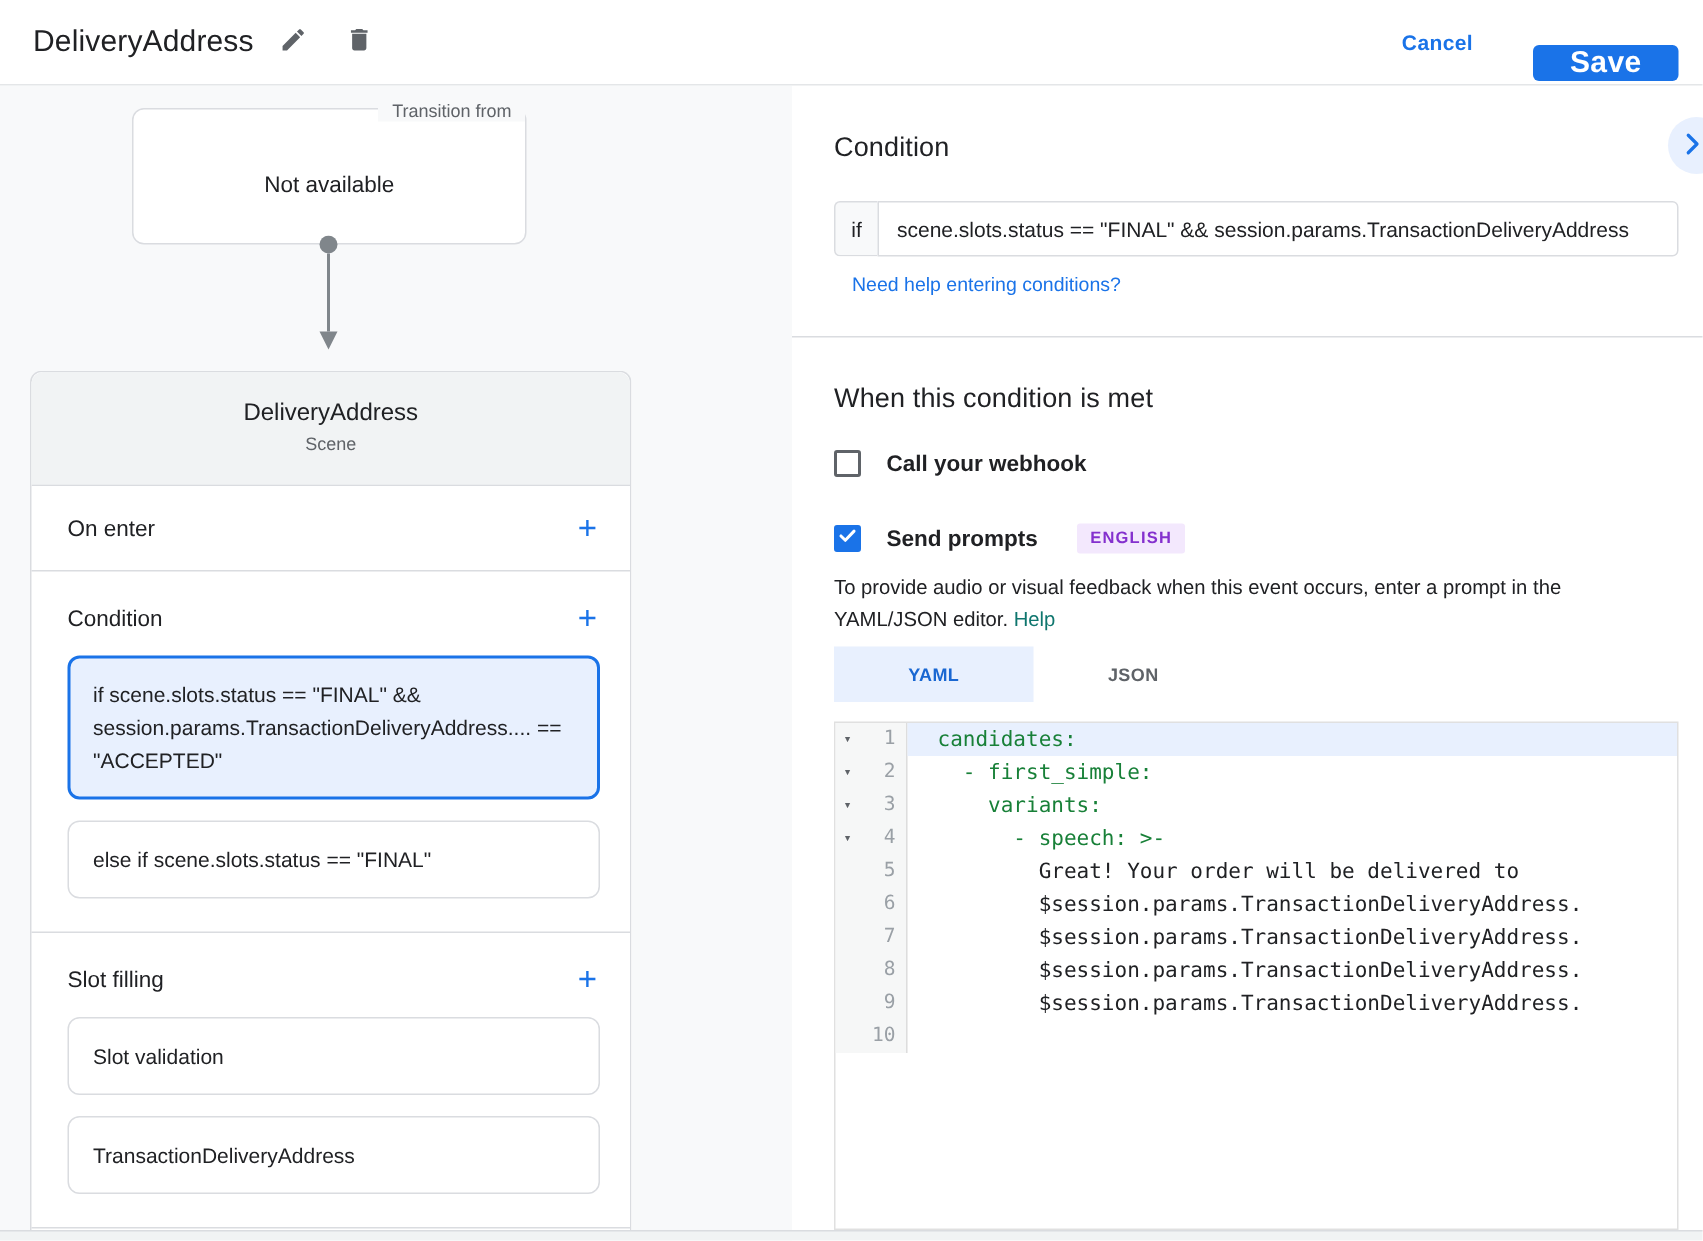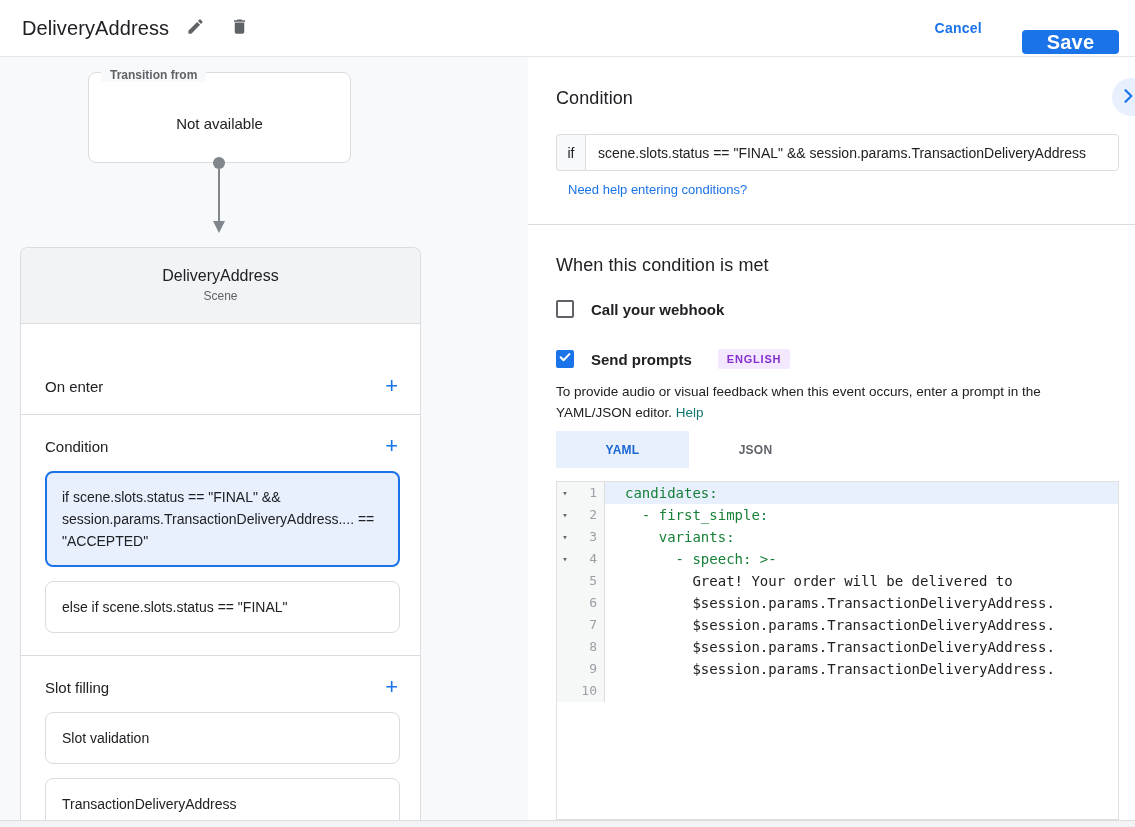--- a/index.html
+++ b/index.html
@@ -18,37 +18,37 @@
     font-weight:bold; letter-spacing:.25px; cursor:pointer; margin-right:40px; }
   .save-btn { background:#1a73e8; color:#fff; border:none; border-radius:4px;
     font-size:20px; font-weight:bold; letter-spacing:.25px; width:97px; height:24px;
     margin-right:16px; cursor:pointer;margin-top:28px; }
 
   
   .canvas { position:absolute; left:0; top:57px; width:528px; bottom:0; background:#f8f9fa; }
 
   .tfrom-box { position:absolute; left:88px; top:15px; width:263px; height:91px;
     background:#fff; border:1px solid #dadce0; border-radius:8px; }
-  .legend { position:absolute; top:-8px; left:12px; right:0; text-align:left;font-weight:bold; }
+  .legend { position:absolute; top:-8px; left:0; right:0; text-align:right; }
   .legend span { font-size:12px; color:#5f6368; padding:0 9px; }
   .legend-from span { background:#f8f9fa; }
   .legend-to span { background:#f2f3f5; }
   .tfrom-value { text-align:center; margin-top:42px; font-size:15px; color:#202124; }
 
   .connector { position:absolute; left:209px; top:100px; }
 
   .scene-card { position:absolute; left:20px; top:190px; width:401px; height:574px;
     background:#fff; border:1px solid #dadce0; border-bottom:none; border-radius:8px 8px 0 0; }
   .scene-head { position:relative; height:76px; background:#f1f3f4;
     border-bottom:1px solid #dadce0; border-radius:8px 8px 0 0; text-align:center; }
   .scene-title { padding-top:19px; font-size:16px; color:#202124; }
   .scene-sub { margin-top:4px; font-size:12px; color:#5f6368; }
 
   .row-label { display:flex; align-items:center; justify-content:space-between;
-    padding:0 22px 0 24px; height:57px; font-size:15px; color:#202124; cursor:pointer;margin-top:34px; }
+    padding:0 22px 0 24px; height:57px; font-size:15px; color:#202124; cursor:pointer; }
   .plus { color:#1a73e8; font-size:22px; font-weight:normal; line-height:1; cursor:pointer; }
   .sect { border-bottom:1px solid #dadce0; }
   .sect-label { display:flex; align-items:center; justify-content:space-between;
     padding:20px 22px 0 24px; font-size:15px; }
   .inner-card { margin:14px 20px 0 24px; border:1px solid #dadce0; border-radius:8px;
     background:#fff; padding:14px 16px; font-size:14px; line-height:22px; color:#202124; cursor:pointer; }
   .inner-card.selected { border:2px solid #1a73e8; background:#e8f0fe; padding:13px 15px; }
   .sect-pad-bottom { padding-bottom:22px; }
 
   

